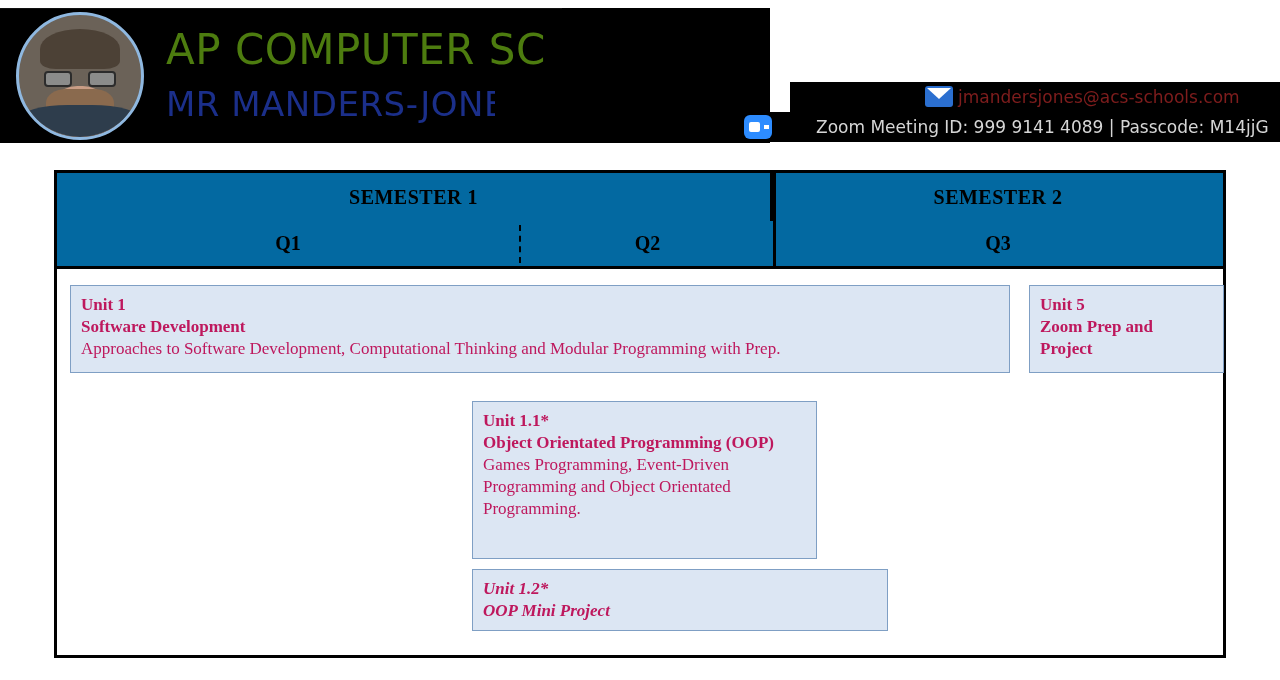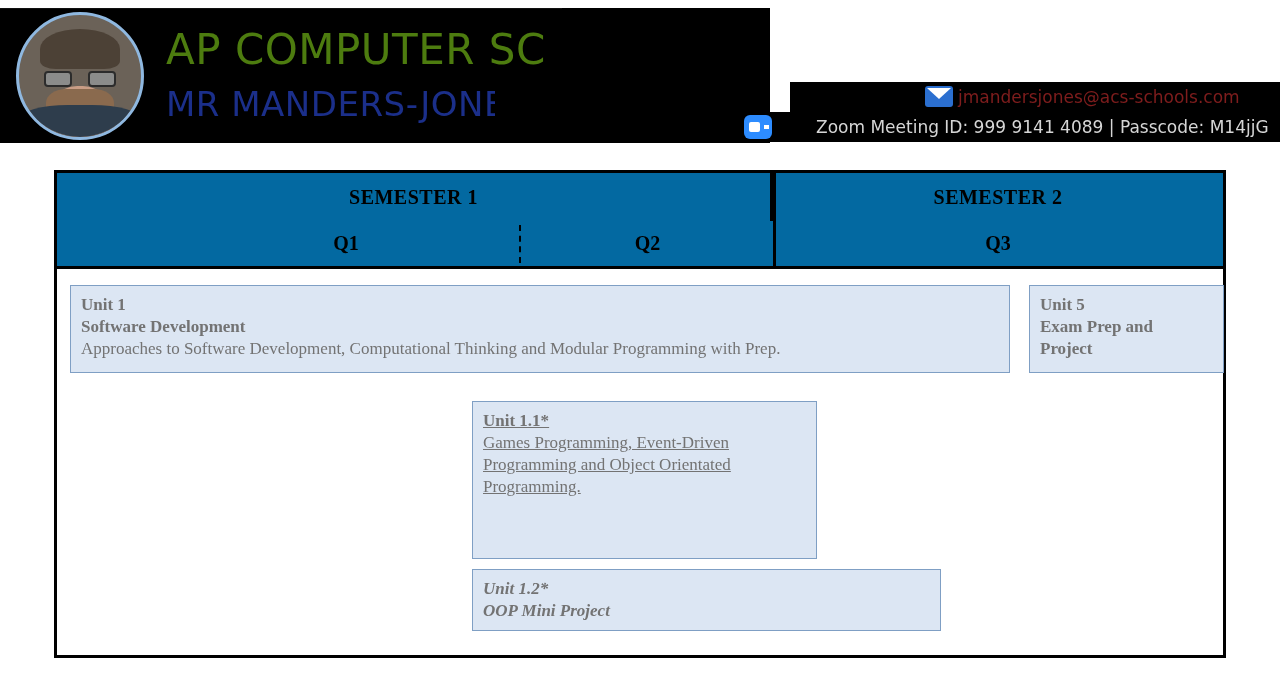--- a/index.html
+++ b/index.html
@@ -286,58 +286,58 @@
   .q-cell {
     position: absolute;
     top: 48px;
     height: 45px;
     display: flex;
     align-items: center;
     justify-content: center;
     font-weight: bold;
     font-size: 20px;
   }
-  .q1 { left: 17px; width: 462px; padding-left: 41px; }
+  .q1 { left: 0; width: 462px; }
   .q2 { left: 465px; width: 251px; }
   .q3 { left: 716px; width: 450px; }
   .q-dash {
     position: absolute;
     left: 462px;
     top: 52px;
     width: 0;
     height: 38px;
     border-left: 2px dashed #000000;
   }
 
   .unit-box {
     position: absolute;
     background: #dce6f3;
     border: 1px solid #7f9fc4;
     box-sizing: border-box;
     padding: 8px 10px 10px 10px;
     font-size: 17px;
     line-height: 22px;
-    color: #737373;
+    color: #be185d;
   }
   .unit-box .t {
     font-weight: bold;
   }
   .unit-box .d {
     font-weight: normal;
   }
   .unit-box.italic .t,
   .unit-box.italic .d {
     font-style: italic;
   }
 
   #unit1      { left: 13px;  top: 112px; width: 940px; height: 88px; }
   #unit2      { left: 972px; top: 112px; width: 195px; height: 88px; }
-  #unit11     { left: 415px; top: 228px; width: 345px; height: 158px; text-decoration: underline; }
+  #unit11     { left: 415px; top: 228px; width: 345px; height: 158px; }
   #unit13     { left: 782px; top: 228px; width: 163px; height: 90px; }
-  #unit12     { left: 415px; top: 396px; width: 469px; height: 62px; }
+  #unit12     { left: 415px; top: 396px; width: 416px; height: 62px; }
 </style>
 </head>
 <body>
 
 <div class="header">
   <div class="header-blackbar"></div>
   <div class="header-topline"></div>
 
   <div class="avatar">
     <div class="hair"></div>
@@ -379,26 +379,27 @@
   </div>
 
   <div class="unit-box" id="unit1">
     <div class="t">Unit 1</div>
     <div class="t">Software Development</div>
     <div class="d">Approaches to Software Development, Computational Thinking and Modular Programming with Prep.</div>
   </div>
 
   <div class="unit-box" id="unit2">
     <div class="t">Unit 5</div>
-    <div class="t">Exam Prep and</div>
+    <div class="t">Zoom Prep and</div>
     <div class="t">Project</div>
   </div>
 
   <div class="unit-box" id="unit11">
     <div class="t">Unit 1.1*</div>
+    <div class="t">Object Orientated Programming (OOP)</div>
     <div class="d">Games Programming, Event-Driven Programming and Object Orientated Programming.</div>
   </div>
 
 
   <div class="unit-box italic" id="unit12">
     <div class="t">Unit 1.2*</div>
     <div class="t">OOP Mini Project</div>
   </div>
 
 </div>

